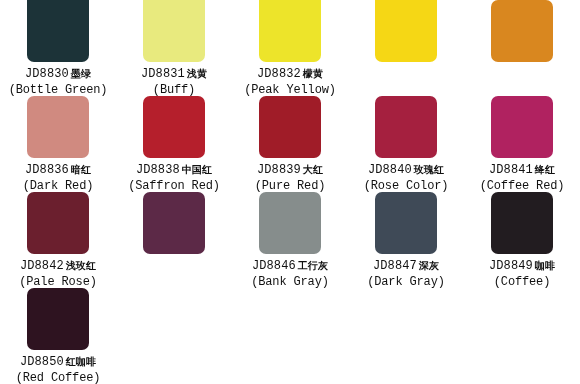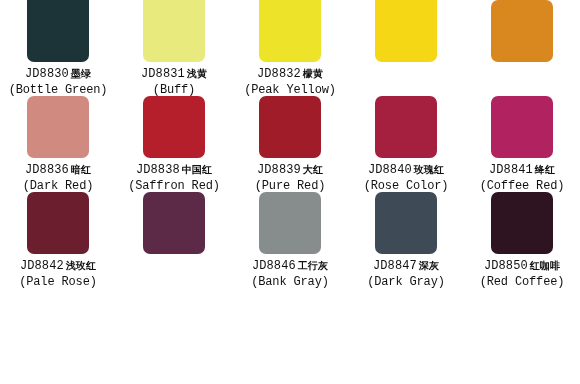--- a/index.html
+++ b/index.html
@@ -163,19 +163,26 @@
       </div>
     </div>
     <div class="swatch-cell row-3">
       <div class="chip" style="background: rgb(63, 74, 87);"></div>
       <div class="caption">
         <div class="caption-cn"><span class="code">JD8847</span><span class="cn-name">深灰</span></div>
         <div class="caption-en">(Dark Gray)</div>
       </div>
     </div>
     <div class="swatch-cell row-3">
+      <div class="chip" style="background: rgb(34, 28, 32);"></div>
+      <div class="caption">
+        <div class="caption-cn"><span class="code">JD8849</span><span class="cn-name">咖啡</span></div>
+        <div class="caption-en">(Coffee)</div>
+      </div>
+    </div>
+    <div class="swatch-cell row-3">
       <div class="chip" style="background: rgb(46, 19, 32);"></div>
       <div class="caption">
         <div class="caption-cn"><span class="code">JD8850</span><span class="cn-name">红咖啡</span></div>
         <div class="caption-en">(Red Coffee)</div>
       </div>
     </div>
   </div>
 
 </body></html>

